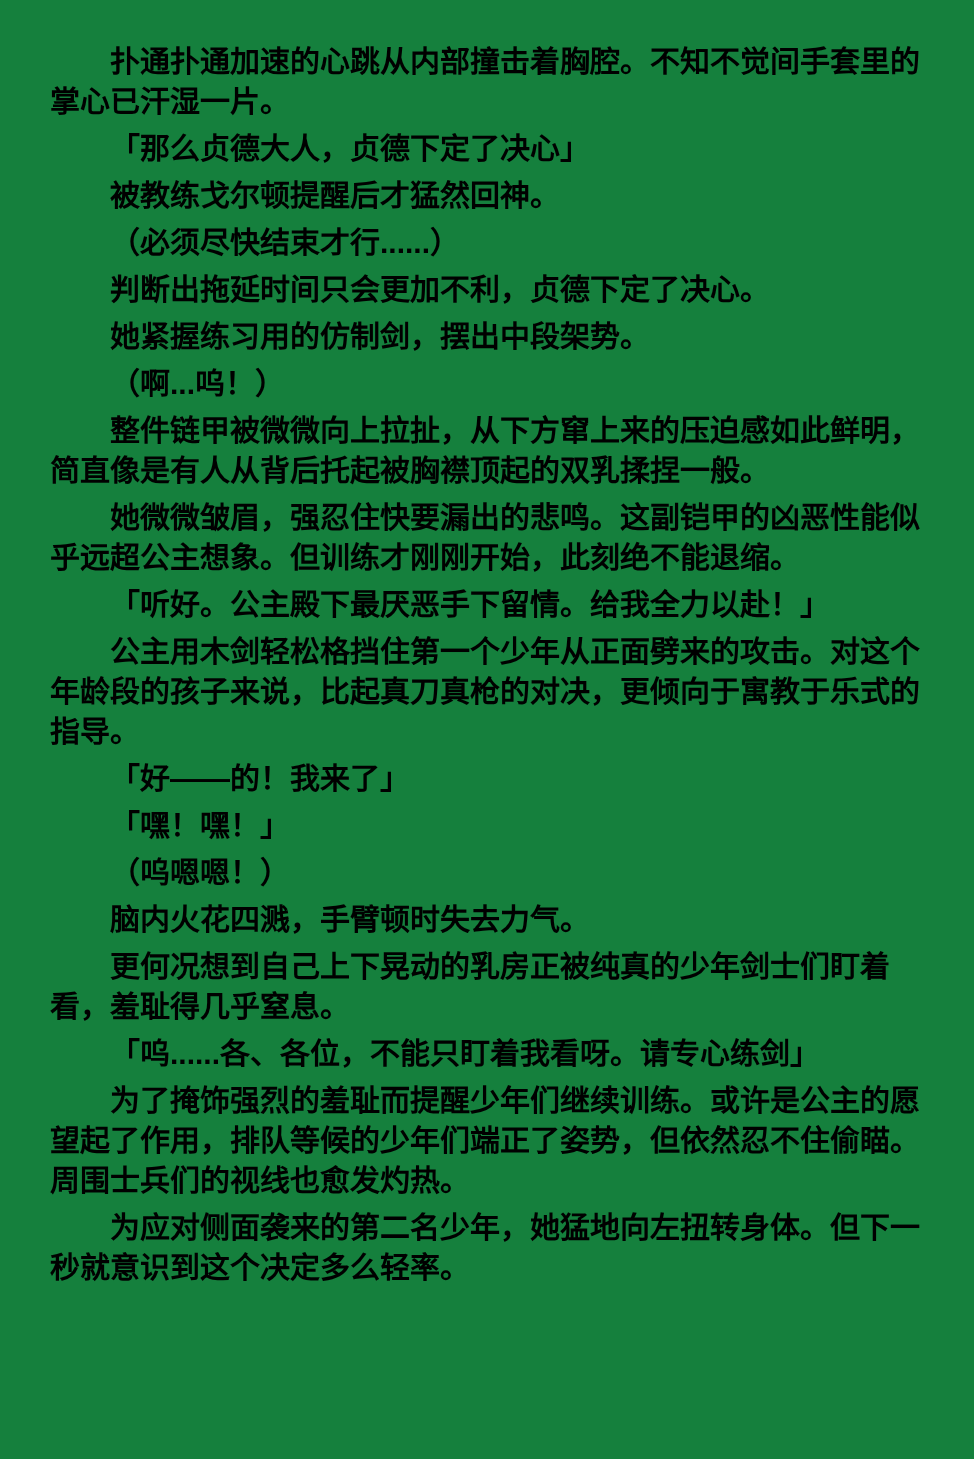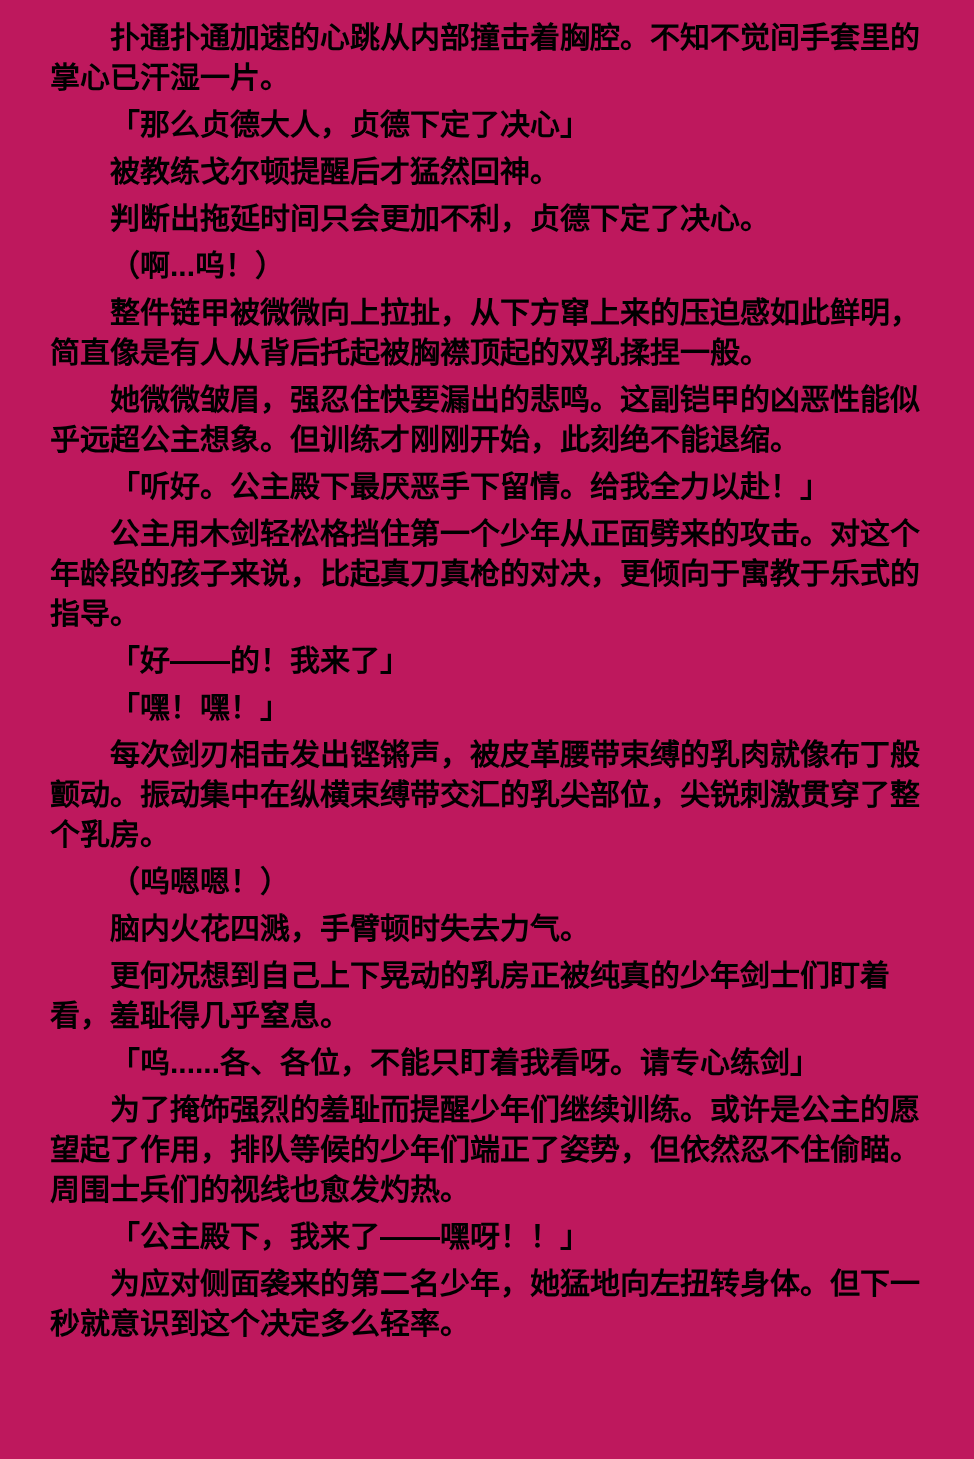--- a/index.html
+++ b/index.html
@@ -9,22 +9,22 @@
   }
   body {
     width: 974px;
     height: 1459px;
     overflow: hidden;
   }
   .page {
     box-sizing: border-box;
     width: 974px;
     height: 1459px;
-    padding: 18px 52px 30px 50px;
-    background: #be185d;
+    padding: 42px 52px 30px 50px;
+    background: #15803d;
   }
   .text-block p {
     margin: 0 0 7px 0;
     font-family: "Liberation Sans", "DejaVu Sans", sans-serif;
     font-weight: bold;
     font-size: 30px;
     line-height: 40px;
     color: #000000;
     text-indent: 2em;
     letter-spacing: 0;
@@ -33,30 +33,30 @@
   }
 </style>
 </head>
 <body>
 
 <div class="page">
   <div class="text-block">
     <p>扑通扑通加速的心跳从内部撞击着胸腔。不知不觉间手套里的掌心已汗湿一片。</p>
     <p>「那么贞德大人，贞德下定了决心」</p>
     <p>被教练戈尔顿提醒后才猛然回神。</p>
+    <p>（必须尽快结束才行......）</p>
     <p>判断出拖延时间只会更加不利，贞德下定了决心。</p>
+    <p>她紧握练习用的仿制剑，摆出中段架势。</p>
     <p>（啊...呜！）</p>
     <p>整件链甲被微微向上拉扯，从下方窜上来的压迫感如此鲜明，简直像是有人从背后托起被胸襟顶起的双乳揉捏一般。</p>
     <p>她微微皱眉，强忍住快要漏出的悲鸣。这副铠甲的凶恶性能似乎远超公主想象。但训练才刚刚开始，此刻绝不能退缩。</p>
     <p>「听好。公主殿下最厌恶手下留情。给我全力以赴！」</p>
     <p>公主用木剑轻松格挡住第一个少年从正面劈来的攻击。对这个年龄段的孩子来说，比起真刀真枪的对决，更倾向于寓教于乐式的指导。</p>
     <p>「好——的！我来了」</p>
     <p>「嘿！嘿！」</p>
-    <p>每次剑刃相击发出铿锵声，被皮革腰带束缚的乳肉就像布丁般颤动。振动集中在纵横束缚带交汇的乳尖部位，尖锐刺激贯穿了整个乳房。</p>
     <p>（呜嗯嗯！）</p>
     <p>脑内火花四溅，手臂顿时失去力气。</p>
     <p>更何况想到自己上下晃动的乳房正被纯真的少年剑士们盯着看，羞耻得几乎窒息。</p>
     <p>「呜......各、各位，不能只盯着我看呀。请专心练剑」</p>
     <p>为了掩饰强烈的羞耻而提醒少年们继续训练。或许是公主的愿望起了作用，排队等候的少年们端正了姿势，但依然忍不住偷瞄。周围士兵们的视线也愈发灼热。</p>
-    <p>「公主殿下，我来了——嘿呀！！」</p>
     <p>为应对侧面袭来的第二名少年，她猛地向左扭转身体。但下一秒就意识到这个决定多么轻率。</p>
   </div>
 </div>
 
 </body></html>

